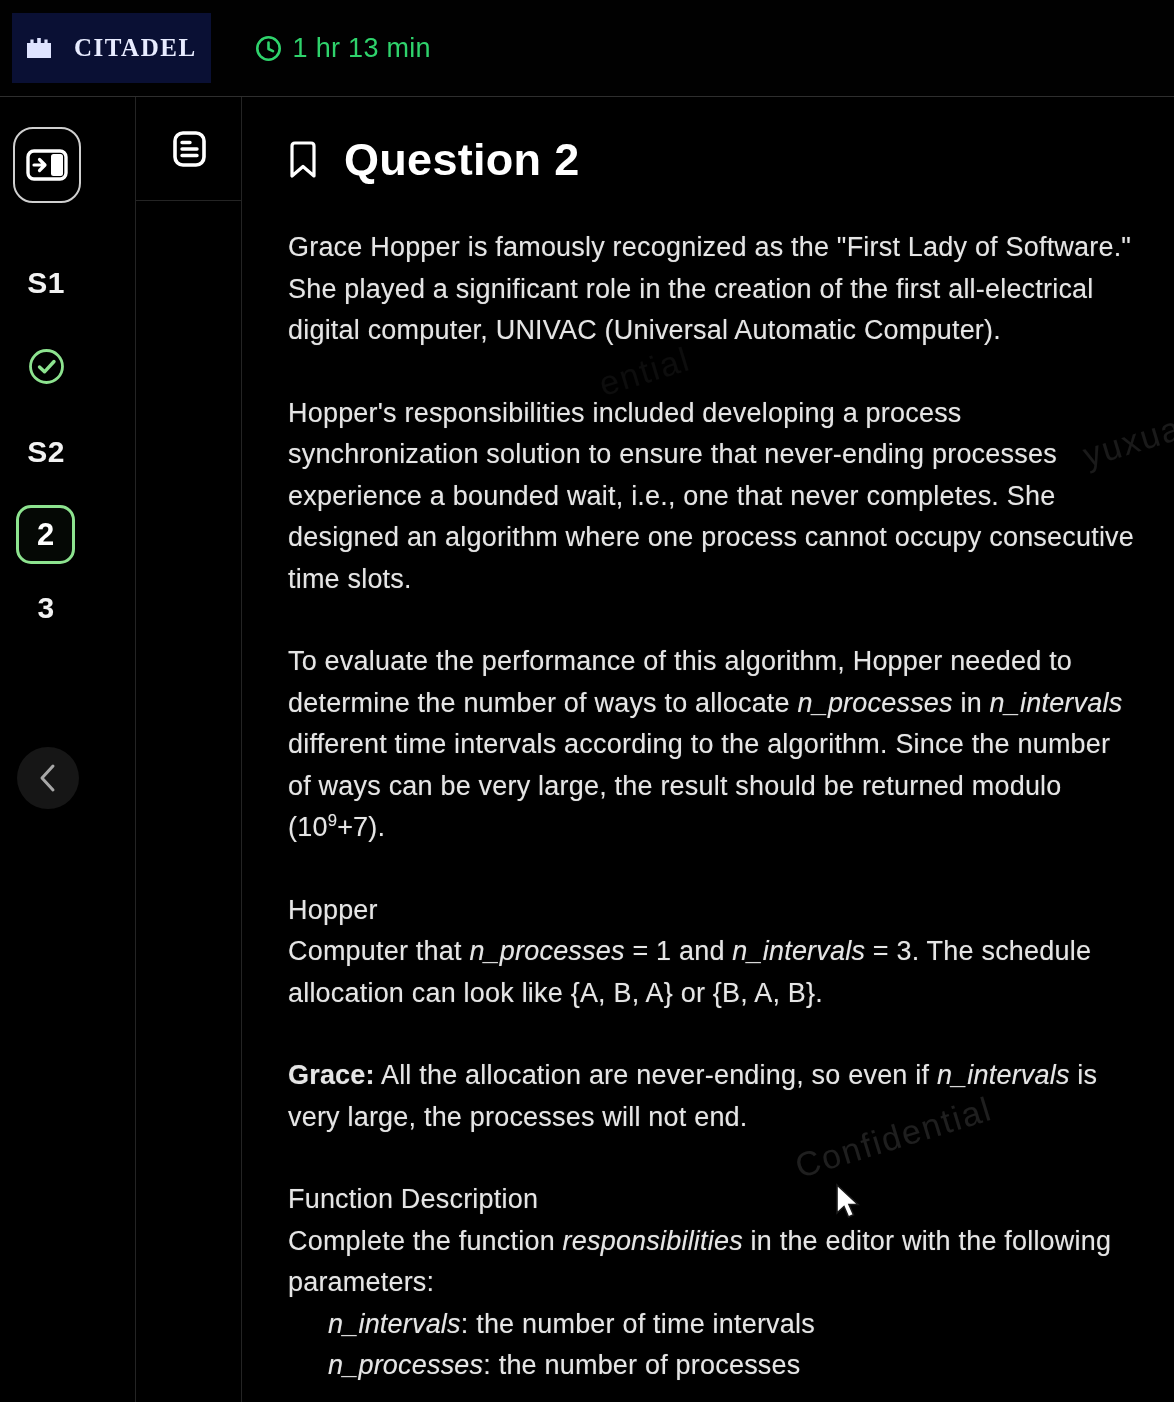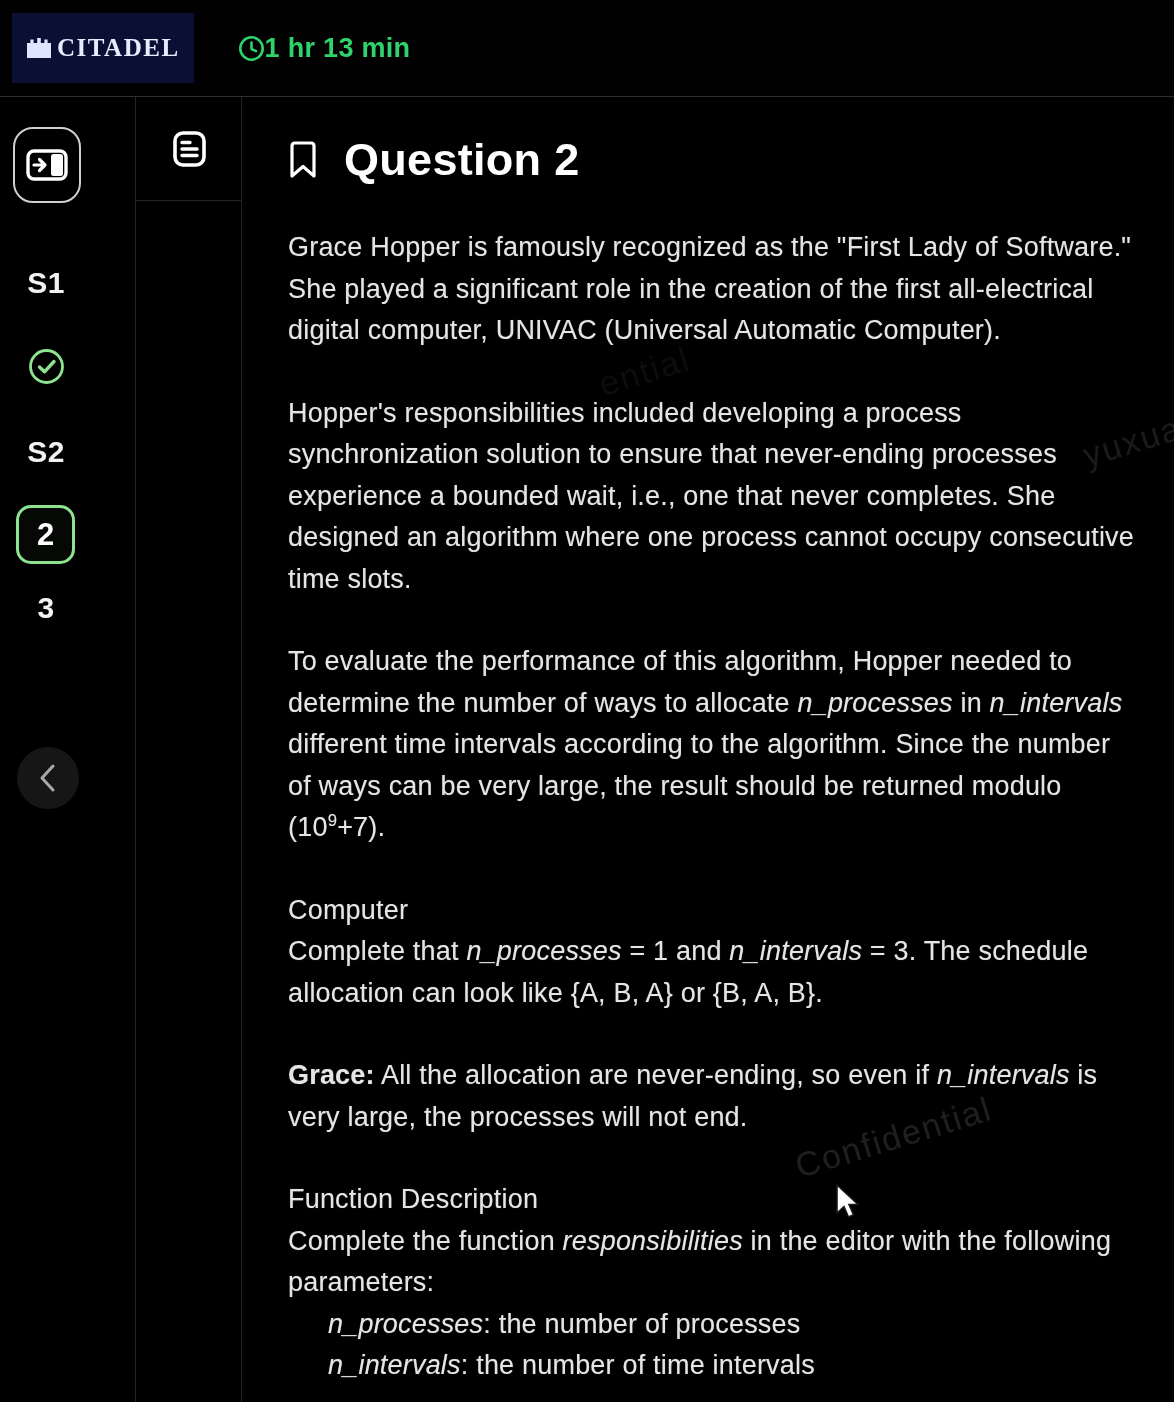--- a/index.html
+++ b/index.html
@@ -16,31 +16,31 @@
   .topbar{
     height:96px;
     border-bottom:1px solid #2e2e2e;
     display:flex;align-items:center;
     background:#010101;
   }
   .brand{
     margin-left:12px;
     background:#0a1034;
     height:70px;min-width:152px;
-    display:flex;align-items:center;justify-content:center;gap:1px;
+    display:flex;align-items:center;justify-content:center;gap:18px;
     padding:0 14px;box-sizing:border-box;
   }
   .brand-text{
     font-family:"Liberation Serif", serif;
     font-weight:bold;font-size:25px;letter-spacing:1.5px;color:#e8ecff;
   }
   .timer{
     margin-left:44px;
-    display:flex;align-items:center;
-    color:#2fd36c;font-weight:bold;font-size:27px;letter-spacing:.3px;
+    display:flex;align-items:center;gap:11px;
+    color:#2fd36c;font-weight:normal;font-size:27px;letter-spacing:.3px;
   }
   
   .content{display:flex;height:1305px;}
   .col1{width:136px;border-right:1px solid #242424;position:relative;box-sizing:border-box;}
   .col2{width:106px;border-right:1px solid #242424;position:relative;box-sizing:border-box;}
   .col2-divider{position:absolute;top:103px;left:0;right:0;height:1px;background:#242424;}
   .main{flex:1;position:relative;padding:32px 40px 0 46px;box-sizing:border-box;}
 
   
   .toggle-btn{
@@ -177,29 +177,29 @@
       <span class="q-title">Question 2</span>
     </div>
 
     <div class="body-text">
       <p><span>Grace Hopper is famously recognized as the "First Lady of Software." She played a significant role in the creation of the first all-electrical digital computer, UNIVAC (Universal Automatic Computer).</span></p>
 
       <p><span>Hopper's responsibilities included developing a process synchronization solution to ensure that never-ending processes experience a bounded wait, i.e., one that never completes. She designed an algorithm where one process cannot occupy consecutive time slots.</span></p>
 
       <p><span>To evaluate the performance of this algorithm, Hopper needed to determine the number of ways to allocate </span><span class="var">n_processes</span><span> in </span><span class="var">n_intervals</span><span> different time intervals according to the algorithm. Since the number of ways can be very large, the result should be returned modulo (10</span><sup>9</sup><span>+7).</span></p>
 
-      <p><span>Computer</span><br>
-        <span>Complete that </span><span class="var">n_processes</span><span> = 1 and </span><span class="var">n_intervals</span><span> = 3. The schedule allocation can look like {A, B, A} or {B, A, B}.</span></p>
+      <p><span>Hopper</span><br>
+        <span>Computer that </span><span class="var">n_processes</span><span> = 1 and </span><span class="var">n_intervals</span><span> = 3. The schedule allocation can look like {A, B, A} or {B, A, B}.</span></p>
 
       <p><span class="bold">Grace:</span><span> All the allocation are never-ending, so even if </span><span class="var">n_intervals</span><span> is very large, the processes will not end.</span></p>
 
       <p style="margin-bottom:0;margin-top:28px;"><span>Function Description</span><br>
         <span>Complete the function </span><span class="var">responsibilities</span><span> in the editor with the following parameters:</span></p>
+      <div class="param-line"><span class="var">n_intervals</span><span>: the number of time intervals</span></div>
       <div class="param-line"><span class="var">n_processes</span><span>: the number of processes</span></div>
-      <div class="param-line"><span class="var">n_intervals</span><span>: the number of time intervals</span></div>
     </div>
   </div>
 </div>
 
 <div class="wm" style="left:792px;top:1118px;">Confidential</div>
 <div class="wm wm2" style="left:1082px;top:422px;">yuxua</div>
 <div class="wm wm3" style="left:598px;top:352px;">ential</div>
 
 <div class="cursor">
   <svg width="30" height="38" viewBox="0 0 30 38">

